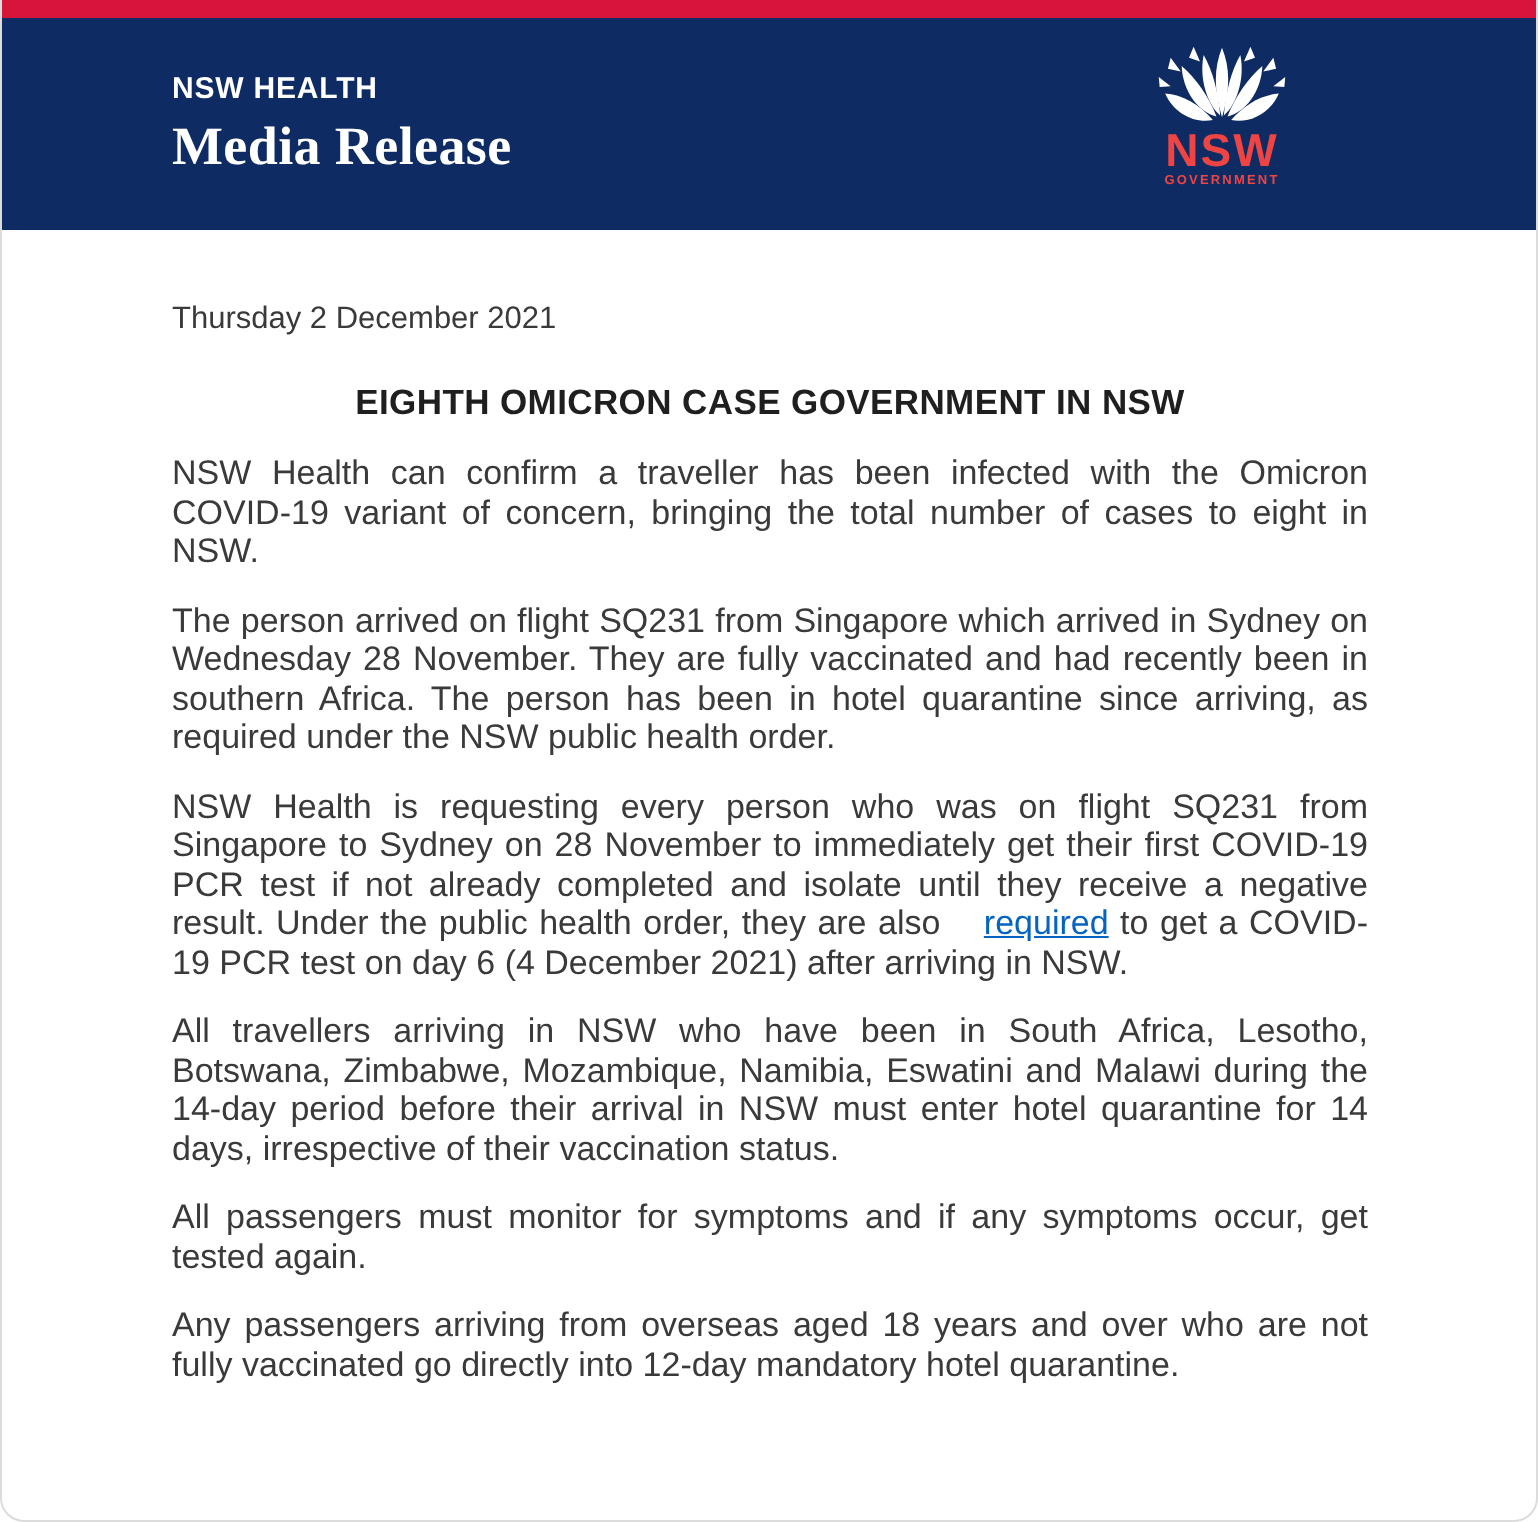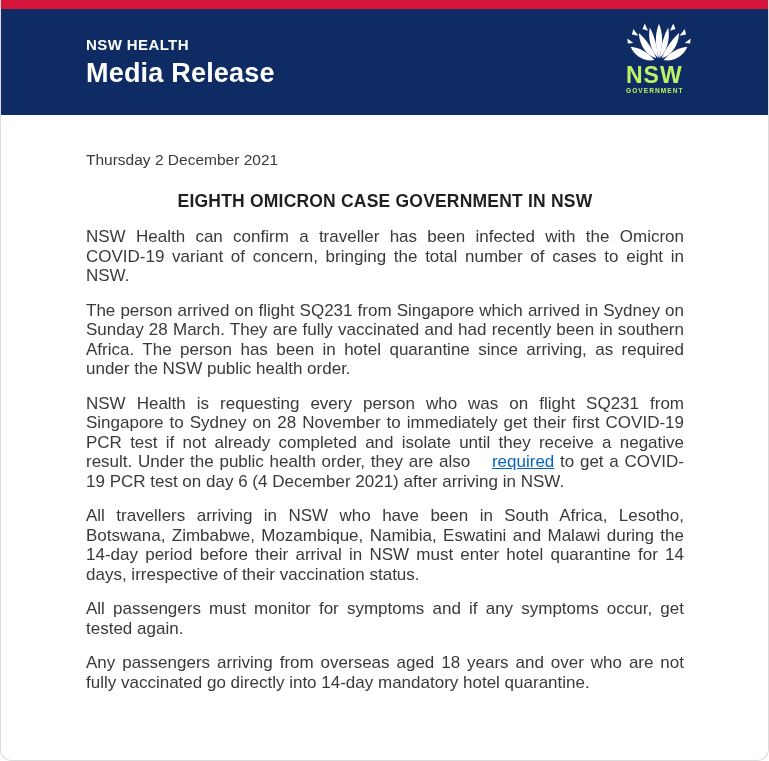--- a/index.html
+++ b/index.html
@@ -37,25 +37,25 @@
   }
   .banner-text{
     position:absolute;left:85px;top:27px;
   }
   .eyebrow{
     font-size:15px;font-weight:bold;letter-spacing:0.4px;
     line-height:18px;
   }
   .banner-title{
     font-size:27px;font-weight:bold;letter-spacing:0.2px;
-    line-height:32px;margin-top:3px;
+    line-height:32px;margin-top:3px;font-family:Liberation Serif, serif;
   }
   .gov-logo{
-    position:absolute;left:625px;top:13px;
-    width:66px;text-align:left;color:#bef264;
+    position:absolute;left:577px;top:13px;
+    width:66px;text-align:center;color:#ef4444;
   }
   .gov-logo svg{display:block;margin:0 auto;}
   .logo-nsw{
     font-size:23px;font-weight:bold;letter-spacing:1px;
     line-height:22px;margin-top:-2px;
   }
   .logo-gov{
     font-size:6.5px;font-weight:bold;letter-spacing:1.1px;
     line-height:8px;margin-top:1px;
   }
@@ -120,20 +120,20 @@
       <div class="logo-nsw">NSW</div>
       <div class="logo-gov">GOVERNMENT</div>
     </div>
   </header>
 
   <main class="doc">
     <p class="date">Thursday 2 December 2021</p>
     <h1 class="headline">EIGHTH OMICRON CASE GOVERNMENT IN NSW</h1>
     <div id="paragraphs">
         <p class="body-par"><span>NSW Health can confirm a traveller has been infected with the Omicron COVID-19 variant of concern, bringing the total number of cases to eight in NSW.</span></p>
-        <p class="body-par"><span>The person arrived on flight SQ231 from Singapore which arrived in Sydney on Sunday 28 March. They are fully vaccinated and had recently been in southern Africa. The person has been in hotel quarantine since arriving, as required under the NSW public health order.</span></p>
+        <p class="body-par"><span>The person arrived on flight SQ231 from Singapore which arrived in Sydney on Wednesday 28 November. They are fully vaccinated and had recently been in southern Africa. The person has been in hotel quarantine since arriving, as required under the NSW public health order.</span></p>
         <p class="body-par"><span>NSW Health is requesting every person who was on flight SQ231 from Singapore to Sydney on 28 November to immediately get their first COVID-19 PCR test if not already completed and isolate until they receive a negative result. Under the public health order, they are also </span><a href="#">required</a><span> to get a COVID-19 PCR test on day 6 (4 December 2021) after arriving in NSW.</span></p>
         <p class="body-par"><span>All travellers arriving in NSW who have been in South Africa, Lesotho, Botswana, Zimbabwe, Mozambique, Namibia, Eswatini and Malawi during the 14-day period before their arrival in NSW must enter hotel quarantine for 14 days, irrespective of their vaccination status.</span></p>
         <p class="body-par"><span>All passengers must monitor for symptoms and if any symptoms occur, get tested again.</span></p>
-        <p class="body-par"><span>Any passengers arriving from overseas aged 18 years and over who are not fully vaccinated go directly into 14-day mandatory hotel quarantine.</span></p>
+        <p class="body-par"><span>Any passengers arriving from overseas aged 18 years and over who are not fully vaccinated go directly into 12-day mandatory hotel quarantine.</span></p>
       </div>
   </main>
 </div>
 
 </body></html>

